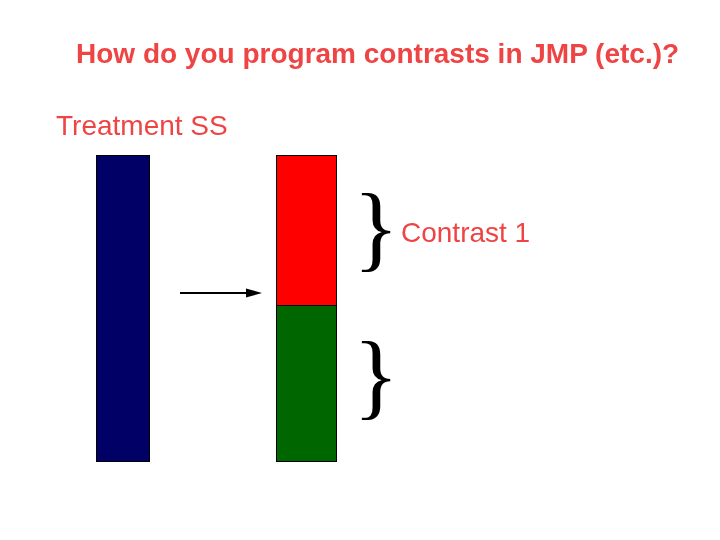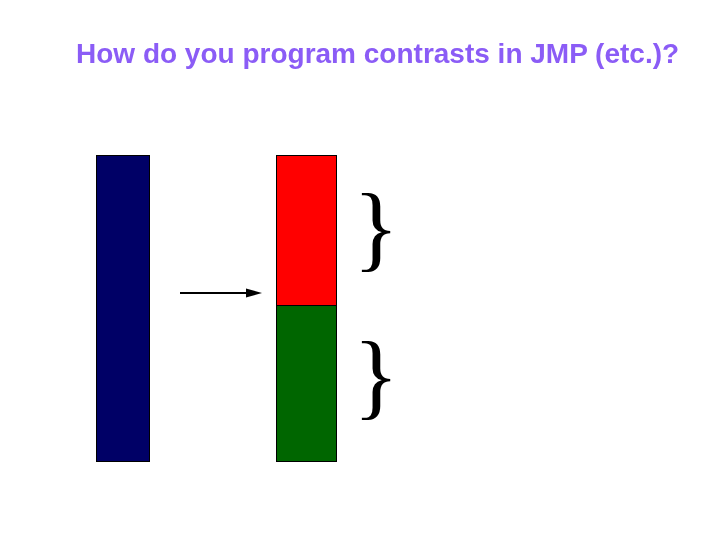--- a/index.html
+++ b/index.html
@@ -3,21 +3,21 @@
 <meta charset="utf-8">
 <style>
   html, body { margin: 0; padding: 0; background: #ffffff; }
   .slide {
     position: relative;
     width: 720px;
     height: 472px;
     background: #ffffff;
     overflow: hidden;
     font-family: "Liberation Sans", sans-serif;
-    color: #8b5cf6;
+    color: #ef4444;
   }
   .slide-title {
     position: absolute;
     left: 76px;
     top: 40px;
     font-size: 28px;
     line-height: 28px;
     font-weight: bold;
     white-space: nowrap;
   }
@@ -64,35 +64,37 @@
   .contrast-label-1 { top: 219px; }
   .contrast-label-2 { top: 359px; }
 </style>
 </head>
 <body>
 
 <div class="slide" style="background-color: rgb(255, 255, 255);">
 
   <div class="slide-title">How do you program contrasts in JMP (etc.)?</div>
 
+  <div class="section-label">Treatment SS</div>
 
   <div class="bar bar-total" style="background-color: rgb(0, 0, 102);"></div>
 
   <svg class="arrow-svg" width="90" height="18">
     <line x1="2" y1="9" x2="70" y2="9" stroke="#000000" stroke-width="2"></line>
     <polygon points="68,4.5 84,9 68,13.5" fill="#000000"></polygon>
   </svg>
 
   <div class="bar seg-top" style="background-color: rgb(255, 0, 0);"></div>
 
   <div class="bar seg-bottom" style="background-color: rgb(0, 102, 0);"></div>
 
   <svg class="brace-svg brace-1" width="40" height="100">
     <text x="20" y="74" text-anchor="middle">}</text>
   </svg>
 
+  <div class="contrast-label contrast-label-1">Contrast 1</div>
 
   <svg class="brace-svg brace-2" width="40" height="100">
     <text x="20" y="74" text-anchor="middle">}</text>
   </svg>
 
 
 </div>
 
 </body></html>

